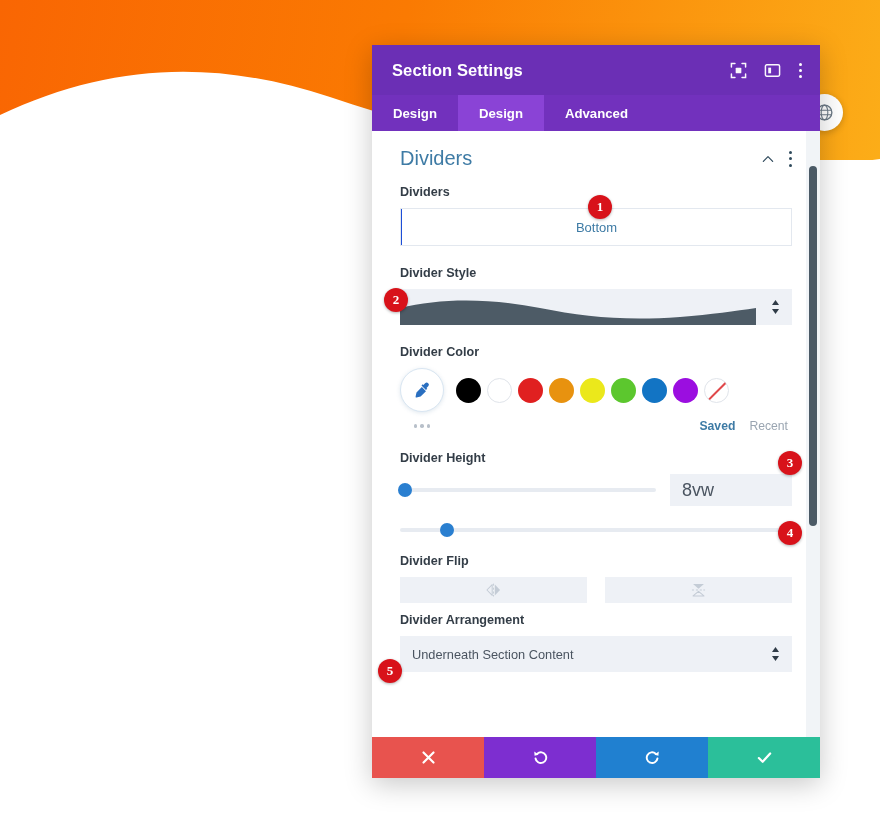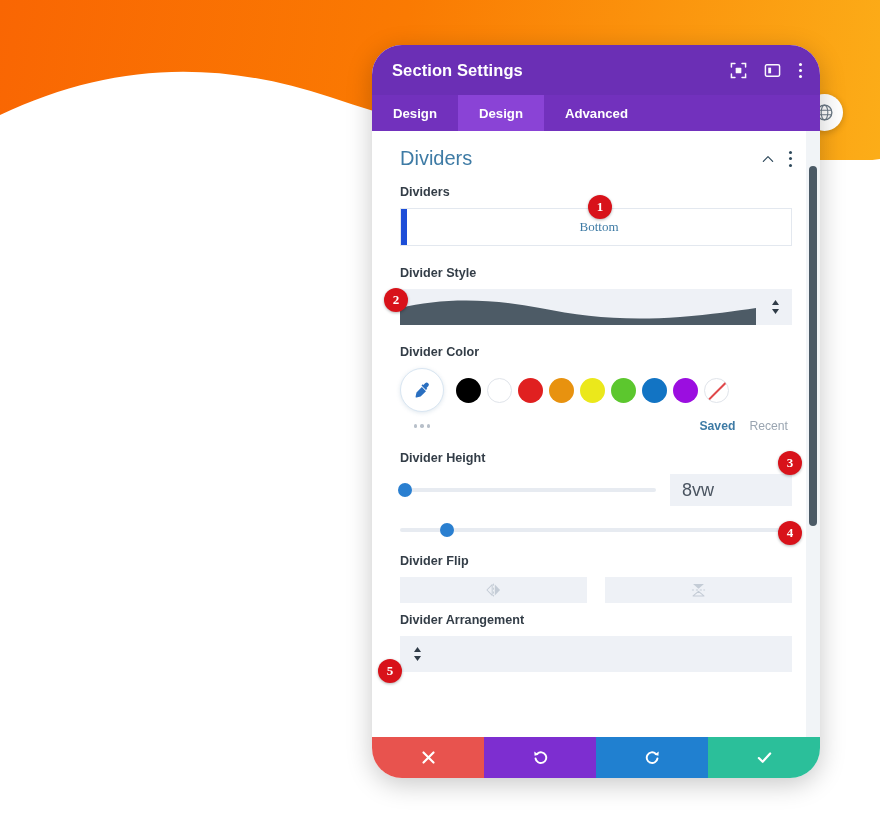--- a/index.html
+++ b/index.html
@@ -40,21 +40,20 @@
 
   
   #panel {
     position: absolute; left: 372px; top: 45px;
     width: 448px; height: 733px;
     background: #ffffff;
     box-shadow: 0 6px 26px rgba(0,0,0,.22);
     display: flex; flex-direction: column;
     z-index: 5;
     overflow: hidden;
-    border-radius: 30px;
   }
 
   
   .panel-title-bar {
     height: 50px; background: #6b2fb5;
     display: flex; align-items: center;
     padding: 0 18px 0 20px;
     flex: 0 0 auto;
   }
   .panel-title {
@@ -111,21 +110,21 @@
     margin-bottom: 9px; display: block;
   }
 
   
   .toggle-row { display: flex; height: 38px; border: 1px solid #e3e8ef; }
   .toggle-btn {
     flex: 1; display: flex; align-items: center; justify-content: center;
     font-size: 13px; cursor: pointer;
   }
   .toggle-btn.inactive { background: #f4f6f9; color: #9aa5b1; }
-  .toggle-btn.active { background: #ffffff; color: #3e7ba5; border-left: 6px solid #1d4ed8; font-family: Liberation Serif, serif; }
+  .toggle-btn.active { background: #ffffff; color: #3e7ba5; border-left: 1px solid #1d4ed8; }
 
   
   .select-ctl {
     height: 36px; background: #eef1f6;
     display: flex; align-items: center;
     position: relative; overflow: hidden;
     cursor: pointer;
   }
   .select-ctl .select-text {
     flex: 1; font-size: 12.8px; color: #4a5460; padding-left: 12px;
@@ -380,20 +379,21 @@
             <path d="M2.2 17.4 L15.8 17.4 L9 11.6 Z" fill="none" stroke="#c4ccd6" stroke-width="1.3" stroke-linejoin="round"></path>
             <path d="M0.8 10 H3.4 M5.8 10 H8.4 M10.6 10 H13.2 M15 10 H17.2" stroke="#c4ccd6" stroke-width="1.2"></path>
           </svg>
         </div>
       </div>
     </div>
 
     <div class="field" style="margin-top:10px">
       <span class="field-label">Divider Arrangement</span>
       <div class="select-ctl">
+        <div class="select-text">Underneath Section Content</div>
         <div class="select-arrows">
           <svg width="9" height="16" viewBox="0 0 9 16">
             <path d="M4.5 1 L8 6 L1 6 Z" fill="#2f3b47"></path>
             <path d="M4.5 15 L8 10 L1 10 Z" fill="#2f3b47"></path>
           </svg>
         </div>
       </div>
     </div>
 
   </div>

